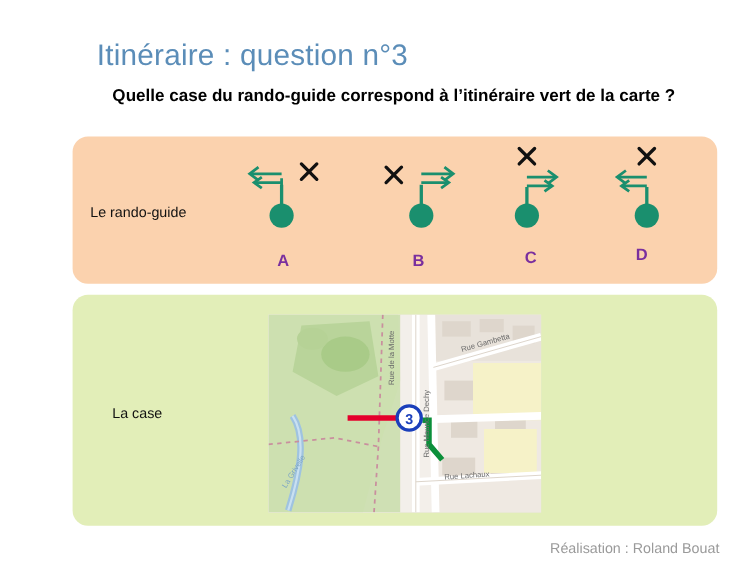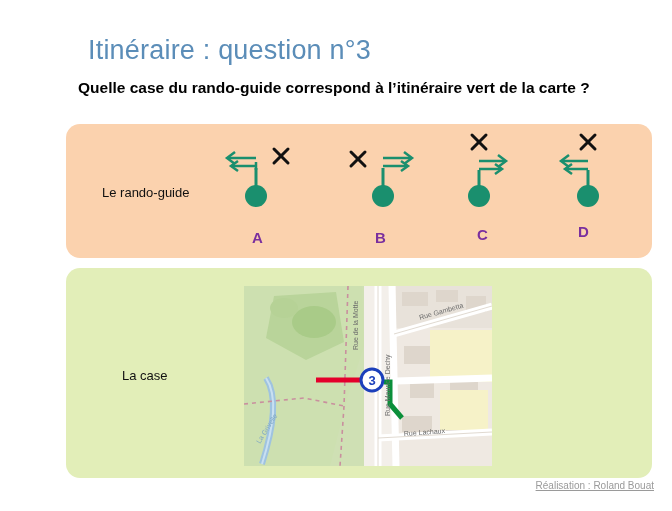--- a/index.html
+++ b/index.html
@@ -33,20 +33,21 @@
   }
   .question {
     position: absolute;
     left: 78px;
     top: 78px;
     width: 560px;
     font-size: 15.5px;
     font-weight: bold;
     color: #000000;
     line-height: 1.3;
+    text-align: center;
   }
   
   .panel-orange {
     position: absolute;
     left: 66px;
     top: 124px;
     width: 586px;
     height: 134px;
     background: #fbd2ae;
     border-radius: 14px;
@@ -57,21 +58,20 @@
     top: 268px;
     width: 586px;
     height: 210px;
     background: #e2eeb8;
     border-radius: 14px;
   }
   .panel-label {
     position: absolute;
     font-size: 13px;
     color: #111111;
-    margin-left: 20px;
   }
   .label-guide {
     left: 82px;
     top: 185px;
   }
   .label-carte {
     left: 102px;
     top: 368px;
   }
   
@@ -102,24 +102,23 @@
     left: 244px;
     top: 286px;
     width: 248px;
     height: 180px;
     overflow: hidden;
     background: #ece7e1;
   }
   .credit {
     position: absolute;
     right: 18px;
-    bottom: 20px;
-    font-size: 10px;
+    bottom: 5px;
+    font-size: 13px;
     color: #9a9a9a;
-    text-decoration: underline;
   }
 </style>
 </head>
 <body>
 
 <div class="slide">
 
   <div class="slide-title">Itinéraire : question n°3</div>
 
   <div class="question">Quelle case du rando-guide correspond à l’itinéraire vert de la carte ?</div>

